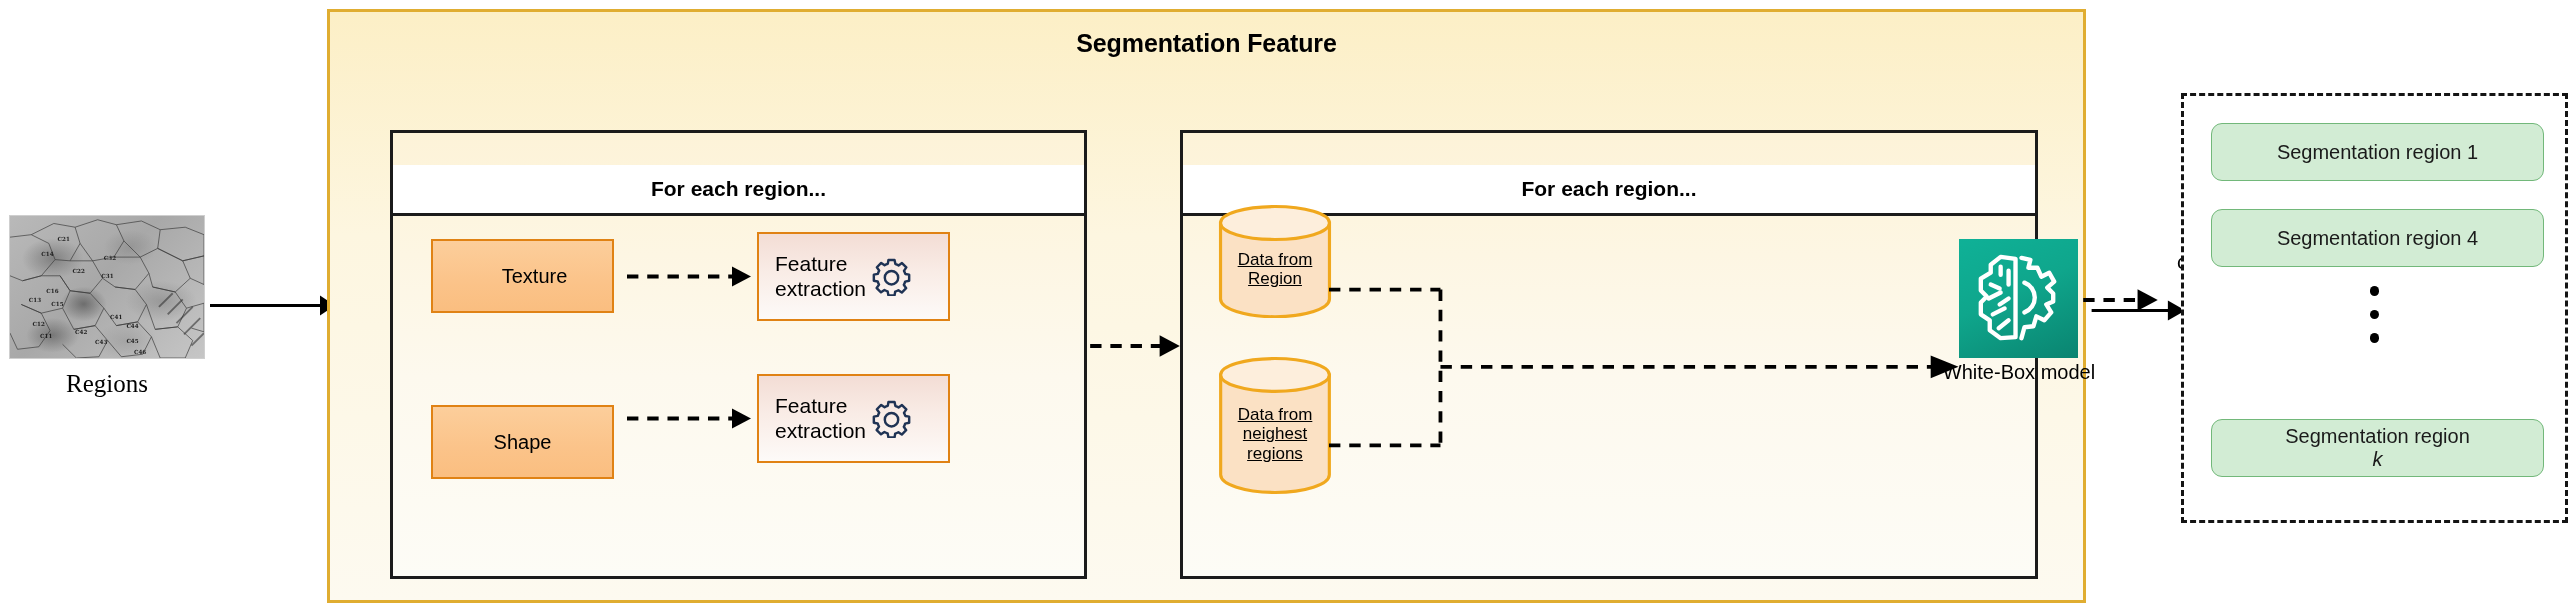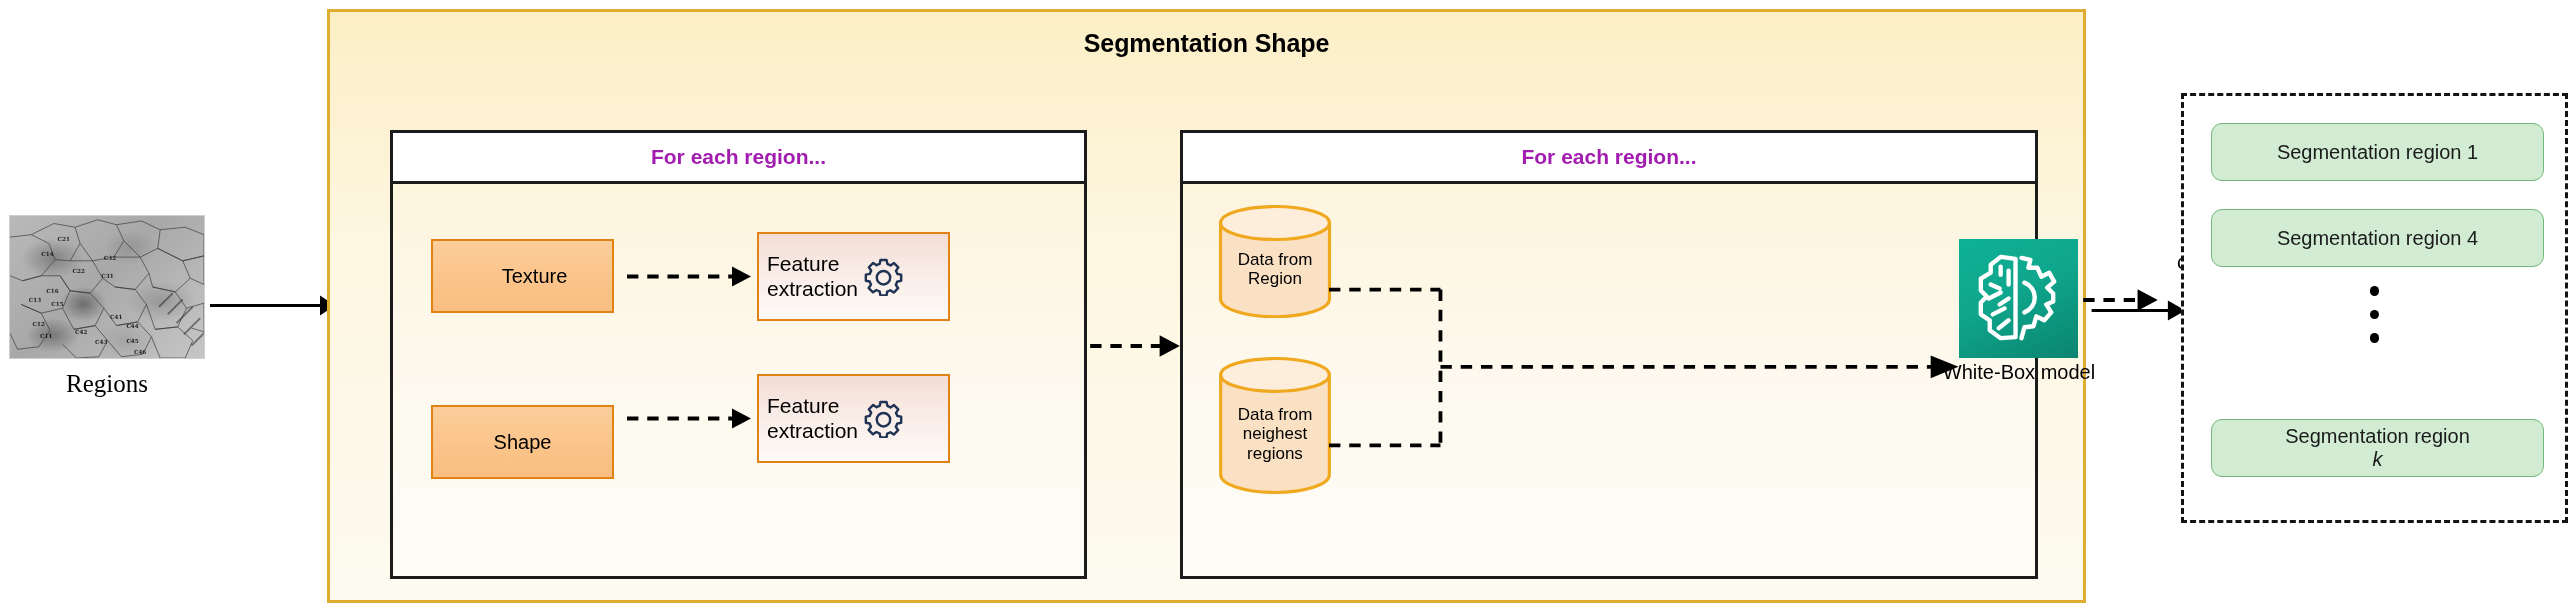--- a/index.html
+++ b/index.html
@@ -91,21 +91,22 @@
   .panel-header {
     height: 51px;
     box-sizing: border-box;
     border-bottom: 3.2px solid #1b1b1b;
     background: #ffffff;
     display: flex;
     align-items: center;
     justify-content: center;
     font-size: 21px;
     font-weight: bold;
-    color: #a21caf;
+    color: #000000;
+    margin-top: 32px;
   }
   #panel-left  { left: 60px;  top: 118px; width: 697px; height: 449px; }
   #panel-right { left: 850px; top: 118px; width: 858px; height: 449px; }
 
   
   .src-box {
     position: absolute;
     box-sizing: border-box;
     border: 2.5px solid #e08214;
     background: linear-gradient(180deg, #fcce9b 0%, #fbc389 60%, #fabe80 100%);
@@ -116,21 +117,21 @@
     color: #000;
   }
   
   .fx-box {
     position: absolute;
     box-sizing: border-box;
     border: 2.5px solid #e08214;
     background: linear-gradient(180deg, #f3ddd5 0%, #f9ece6 45%, #fdfaf8 100%);
     display: flex;
     align-items: center;
-    padding-left: 8px;
+    padding-left: 16px;
     gap: 6.3px;
   }
   .fx-label {
     font-size: 21px;
     color: #000;
     line-height: 1.16;
   }
   .fx-gear { flex: 0 0 auto; display: block; }
 
   
@@ -140,20 +141,21 @@
   }
   .cyl-svg { position: absolute; left: 0; top: 0; }
   .cyl-text {
     position: absolute;
     left: 0;
     width: 114px;
     text-align: center;
     font-size: 17px;
     color: #000;
     line-height: 1.14;
+    text-decoration: underline;
   }
 
   
   #whitebox-icon {
     position: absolute;
     left: 776px;
     top: 106px;
     width: 119px;
     height: 119px;
     background: linear-gradient(155deg, #0fb197 0%, #0fa68c 45%, #0a8470 100%);
@@ -281,21 +283,21 @@
     </div>
     <div id="regions-caption">Regions</div>
   </div>
 
   <svg class="arrow-svg" style="left:209px; top:293px; width:127px; height:25px;" viewBox="0 0 200 40">
     <line x1="0" y1="20" x2="176" y2="20" stroke="#000" stroke-width="5"></line>
     <polygon points="176,4 200,20 176,36" fill="#000"></polygon>
   </svg>
 
   <div id="segmentation-module">
-    <div id="module-title">Segmentation Shape</div>
+    <div id="module-title">Segmentation Feature</div>
 
     <div class="inner-panel" id="panel-left">
       <div class="panel-header">For each region...</div>
 
       <div class="src-box" style="left:38px; top:106px; width:183px; height:74px;padding-left:24px;">
         <span>Texture</span>
       </div>
 
       <div class="fx-box" style="left:364px; top:99px; width:193px; height:89px;">
         <div class="fx-label">

